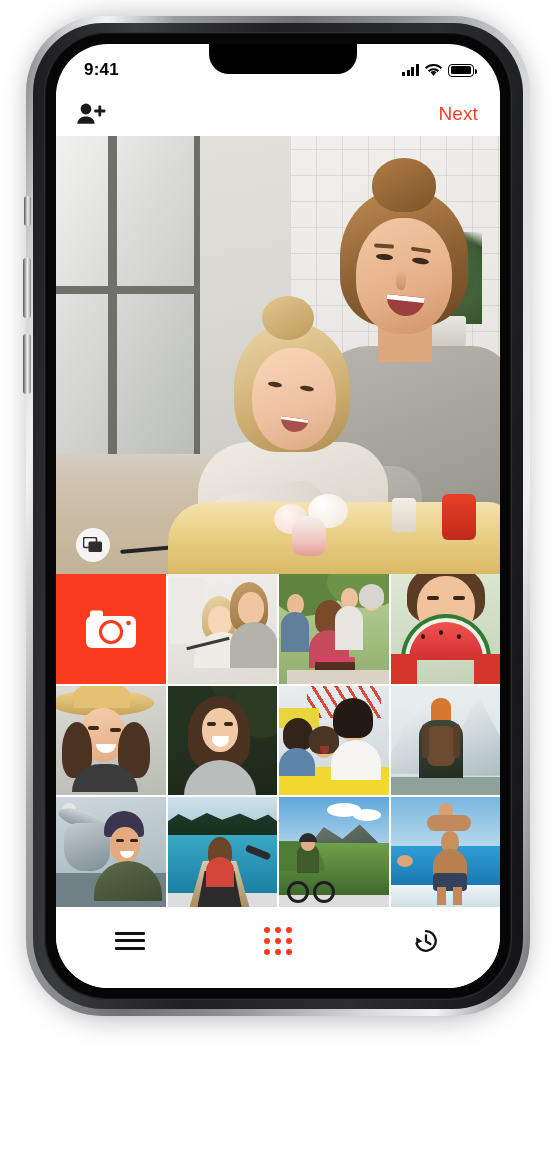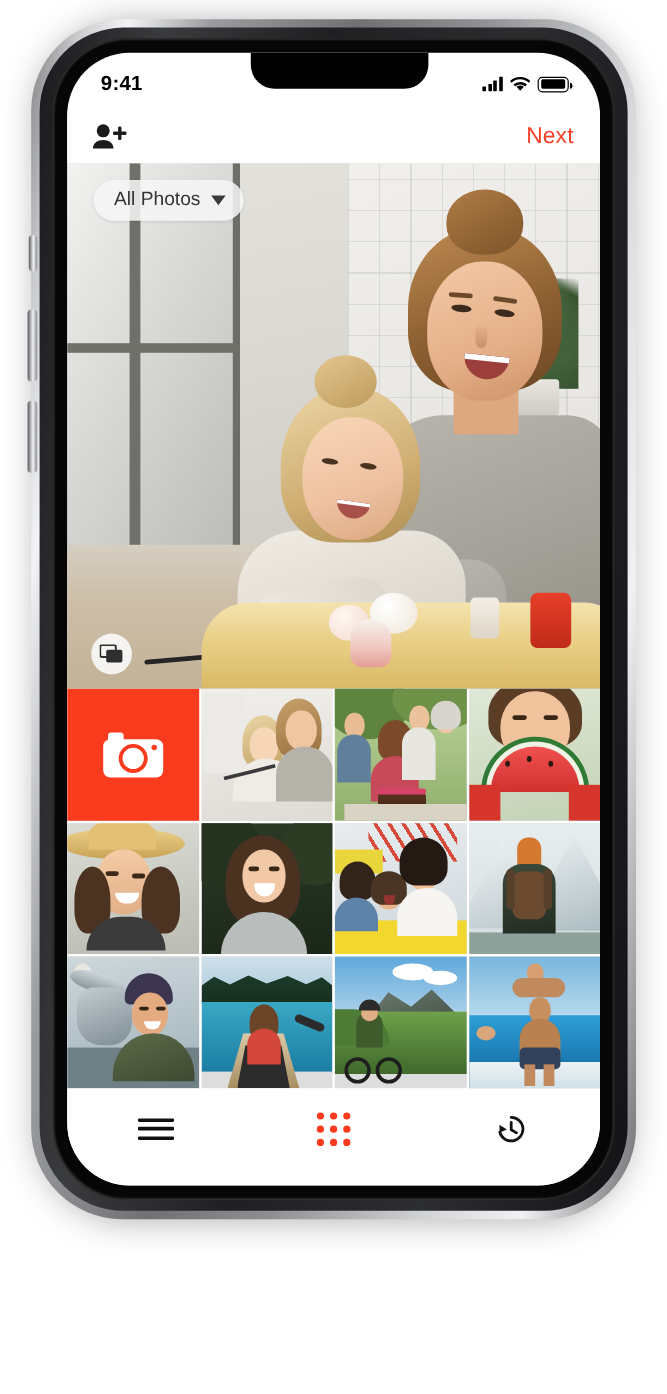--- a/index.html
+++ b/index.html
@@ -438,24 +438,20 @@
         <div class="brush"></div>
         <div class="brush-tip"></div>
         <div class="food-board"></div>
         <div class="food-egg2"></div>
         <div class="food-egg1"></div>
         <div class="food-pink"></div>
         <div class="food-jar"></div>
         <div class="food-red"></div>
       </div>
 
-      <div class="allphotos-chip">
-        <span class="lbl">All Photos</span>
-        <span class="caret"></span>
-      </div>
 
       <div class="multi-badge">
         <svg width="20" height="16" viewBox="0 0 20 16">
           <rect x="0.5" y="0.5" width="13" height="10" rx="1.6" fill="none" stroke="#2e2e2e" stroke-width="1.6"></rect>
           <rect x="5.5" y="4.5" width="13.5" height="10.5" rx="1.6" fill="#2e2e2e"></rect>
         </svg>
       </div>
     </div>
 
     <div class="grid">

